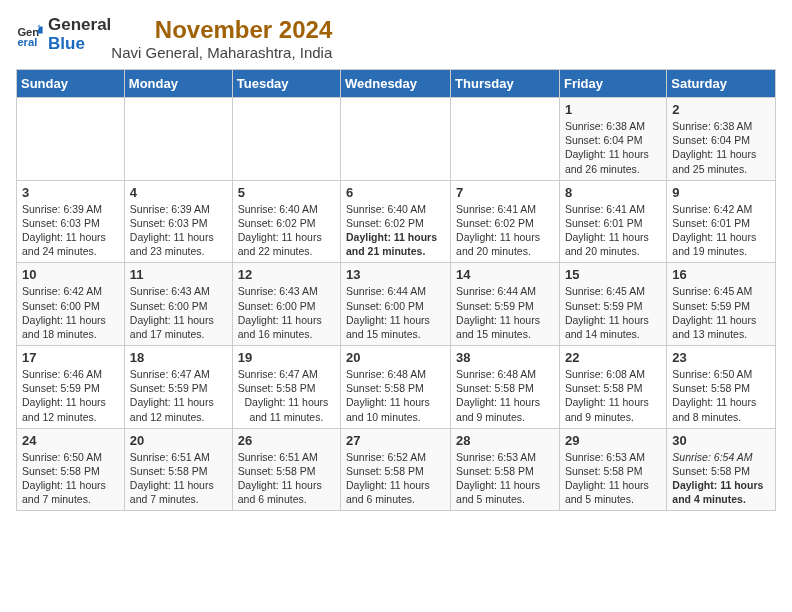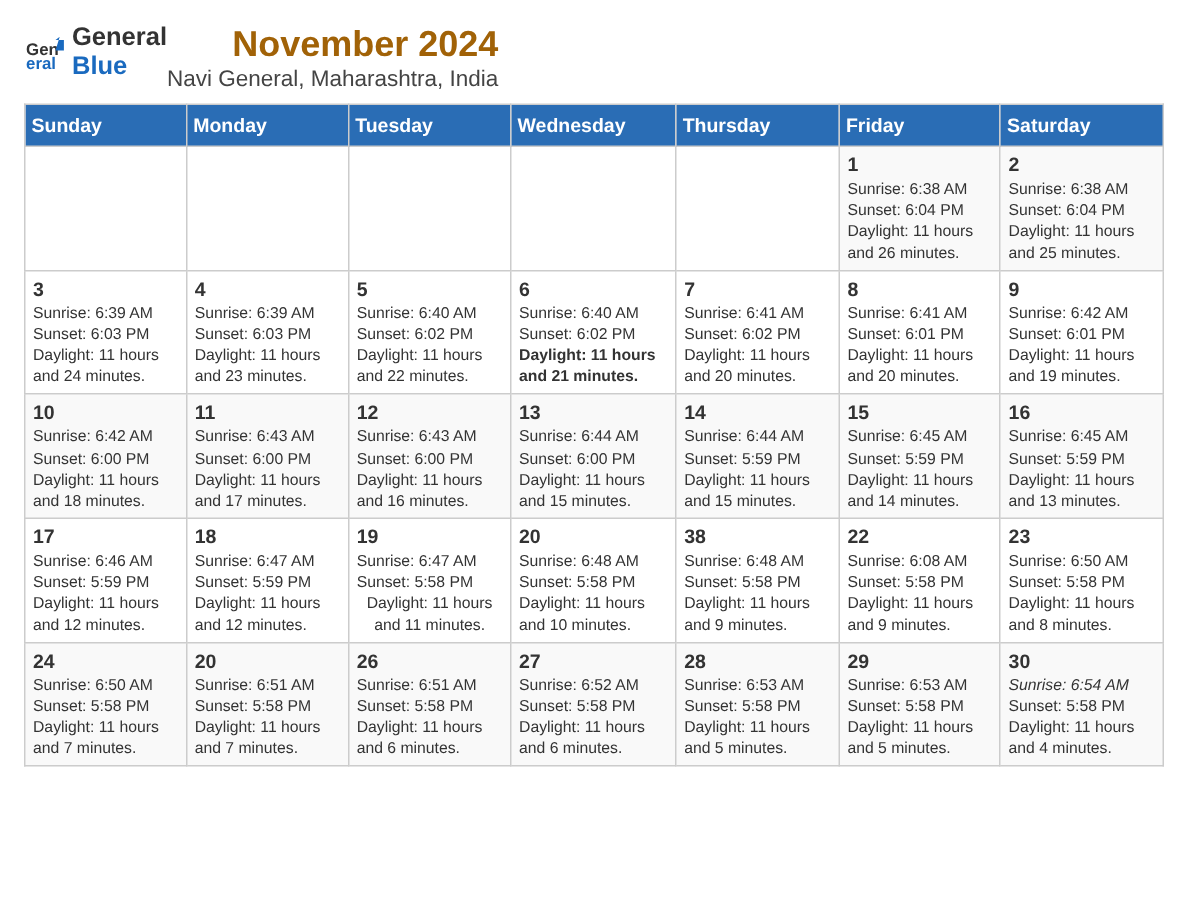--- a/index.html
+++ b/index.html
@@ -293,17 +293,17 @@
         <td>
           <span class="day-number">29</span>
           <div style="line-height: 1.35;">Sunrise: 6:53 AM</div>
           <div style="line-height: 1.35;">Sunset: 5:58 PM</div>
           <div style="line-height: 1.35;">Daylight: 11 hours and 5 minutes.</div>
         </td>
         <td>
           <span class="day-number">30</span>
           <div style="line-height: 1.35; font-style: italic;">Sunrise: 6:54 AM</div>
           <div style="line-height: 1.35;">Sunset: 5:58 PM</div>
-          <div style="line-height: 1.35;">Daylight: 11 hours and 4 minutes.</div>
+          <div style="line-height: 1.35; font-weight: bold;">Daylight: 11 hours and 4 minutes.</div>
         </td>
       </tr>
     </tbody>
 </table>
 
 </body></html>

